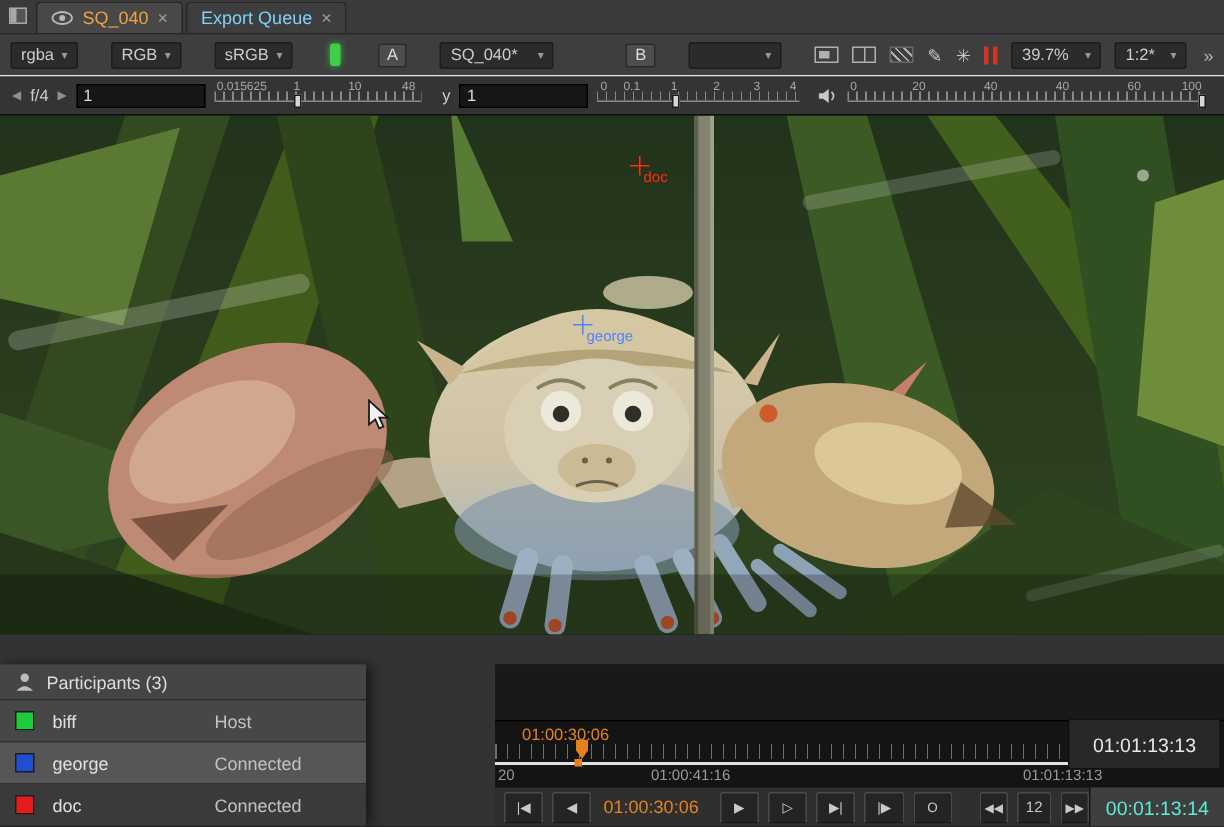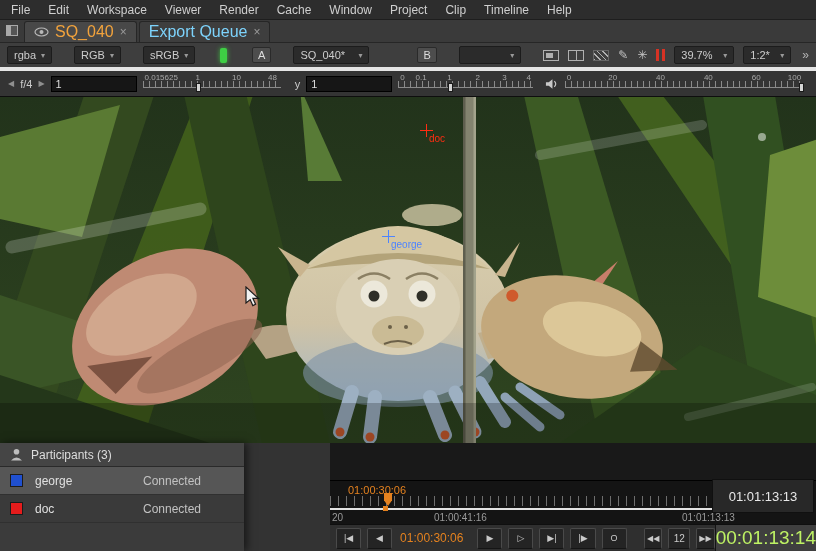--- a/index.html
+++ b/index.html
@@ -12,27 +12,27 @@
   .menubar .mitem { padding:0 9px; font-size:12px; color:#cfcfcf; line-height:20px; cursor:default; }
 
   
   .tabbar { height:23px; background:#3a3a3a; display:flex; align-items:flex-end; border-bottom:1px solid #262626; }
   .pane-icon { width:24px; height:23px; display:flex; align-items:center; justify-content:center; }
   .pane-icon .pi { width:12px; height:11px; border:1px solid #a8a8a8; position:relative; background:#555; }
   .pane-icon .pi i { position:absolute; left:0; top:0; bottom:0; width:4px; background:#a8a8a8; }
   .tab { height:21px; display:flex; align-items:center; gap:6px; padding:0 9px; border:1px solid #262626; border-bottom:none; border-radius:3px 3px 0 0; margin-right:2px; }
   .tab.active { background:#484848; }
   .tab.inactive { background:#3e3e3e; }
-  .tab .tlabel { font-size:16px; }
+  .tab .tlabel { font-size:12px; }
   .tab.active .tlabel { color:#f2a33c; }
   .tab.inactive .tlabel { color:#7dd3fc; }
   .tab .tclose { color:#9a9a9a; font-size:12px; line-height:12px; }
 
   
-  .vtoolbar { height:28px; background:#3e3e3e; border-bottom:4px solid #e5e5e5; display:flex; align-items:center; gap:22px; padding:0 7px; }
+  .vtoolbar { height:28px; background:#3e3e3e; border-bottom:1px solid #e5e5e5; display:flex; align-items:center; gap:22px; padding:0 7px; }
   .dd { display:flex; align-items:center; justify-content:space-between; gap:5px; background:#2b2b2b; border:1px solid #1c1c1c; border-radius:2px; padding:0 6px; color:#cccccc; font-size:11px; height:18px; }
   .dd .arrow { color:#999; font-size:8px; }
   .dd.w-rgba { width:50px; } .dd.w-rgb { width:48px; } .dd.w-srgb { width:60px; }
   .dd.w-a { width:96px; } .dd.w-b { width:78px; } .dd.w-zoom { width:60px; } .dd.w-proxy { width:48px; }
   .greenlight { width:9px; height:15px; background:#3ecf44; border-radius:2px; margin:0 3px; box-shadow:0 0 5px rgba(62,207,68,.8); }
   .chip { background:#4d4d4d; border:1px solid #2a2a2a; border-radius:2px; padding:1px 5px; font-size:11px; color:#ddd; }
   .iconbar { margin-left:auto; display:flex; align-items:center; gap:9px; }
   .icon-box { width:16px; height:11px; border:1px solid #b0b0b0; position:relative; }
   .icon-box.inner::after { content:""; position:absolute; left:2px; top:2px; width:7px; height:5px; background:#b0b0b0; }
   .icon-box.split::after { content:""; position:absolute; left:7px; top:0; bottom:0; width:1px; background:#b0b0b0; }
@@ -81,52 +81,39 @@
   .tl-rangetick { position:absolute; left:53px; top:63px; width:5px; height:5px; background:#e5821f; z-index:3; }
   .tl-times { position:absolute; left:0; right:0; top:69px; height:12px; font-size:10px; color:#9a9a9a; }
   .tl-times span { position:absolute; top:0; }
   .tl-time-start { left:2px; } .tl-time-mid { left:104px; } .tl-time-out { left:352px; }
   .tl-outbox { position:absolute; top:36px; right:2px; width:102px; height:34px; background:#282828; border:1px solid #101010; color:#e8e8e8; font-size:13px; display:flex; align-items:center; justify-content:center; }
   .tl-transport { position:absolute; left:0; right:0; bottom:0; height:27px; background:#2f2f2f; border-top:1px solid #0f0f0f; display:flex; align-items:center; }
   .tbtn { width:30px; height:21px; margin-left:6px; background:#242424; border:1px solid #4a4a4a; border-bottom-color:#151515; border-radius:2px; color:#c9c9c9; font-size:9px; display:flex; align-items:center; justify-content:center; }
   .tbtn.small { width:22px; font-size:8px; }
   .tl-transport .ttime { color:#e5821f; font-size:12px; margin:0 8px; }
   .fpsbox { width:26px; height:21px; margin-left:6px; background:#242424; border:1px solid #4a4a4a; border-bottom-color:#151515; border-radius:2px; color:#cccccc; font-size:10px; display:flex; align-items:center; justify-content:center; }
-  .durbox { width:104px; height:27px; background:#3f3f3f; border-left:1px solid #141414; color:#bef264; font-size:19px; display:flex; align-items:center; justify-content:center; }
+  .durbox { width:104px; height:27px; background:#3f3f3f; border-left:1px solid #141414; color:#5eead4; font-size:13px; display:flex; align-items:center; justify-content:center; }
   .tl-gap { width:14px; }
 
   
   .participants { position:absolute; left:0; top:443px; width:244px; height:108px; background:#3b3b3b; z-index:6; box-shadow:3px 0 8px rgba(0,0,0,.55); }
   .p-header { height:24px; background:#454545; border-bottom:1px solid #2a2a2a; display:flex; align-items:center; gap:8px; padding-left:10px; color:#dddddd; font-size:12px; }
   .p-row { height:28px; display:flex; align-items:center; padding-left:10px; border-bottom:1px solid #303030; font-size:12px; color:#e0e0e0; }
   .p-row .swatch { width:13px; height:13px; border:1px solid #1c1c1c; margin-right:12px; }
   .p-row .pname { width:108px; }
   .p-row .pstatus { color:#c2c2c2; }
   .p-row.r-biff { background:#474747; } .p-row.r-biff .swatch { background:#1ecb3c; }
   .p-row.r-george { background:#565656; } .p-row.r-george .swatch { background:#2050d0; }
   .p-row.r-doc { background:#3a3a3a; } .p-row.r-doc .swatch { background:#e51c1c; }
 </style>
 </head>
 <body>
 
 <div class="app">
 
-  <div class="menubar">
-    <span class="mitem">File</span>
-    <span class="mitem">Edit</span>
-    <span class="mitem">Workspace</span>
-    <span class="mitem">Viewer</span>
-    <span class="mitem">Render</span>
-    <span class="mitem">Cache</span>
-    <span class="mitem">Window</span>
-    <span class="mitem">Project</span>
-    <span class="mitem">Clip</span>
-    <span class="mitem">Timeline</span>
-    <span class="mitem">Help</span>
-  </div>
 
   <div class="tabbar">
     <div class="pane-icon">
         <span class="pi">
           <i></i>
         </span>
       </div>
     <div class="tab active">
       <svg width="15" height="10" viewBox="0 0 15 10">
         <ellipse cx="7.5" cy="5" rx="6.5" ry="4" fill="none" stroke="#b8b8b8" stroke-width="1.2"></ellipse>
@@ -371,20 +358,25 @@
   </div>
 
   <div class="participants">
     <div class="p-header">
       <svg width="13" height="13" viewBox="0 0 13 13">
         <circle cx="6.5" cy="3.8" r="2.8" fill="#bdbdbd"></circle>
         <path d="M1,12.5 Q6.5,6.5 12,12.5 Z" fill="#bdbdbd"></path>
       </svg>
       <span>Participants (3)</span>
     </div>
+    <div class="p-row r-biff">
+      <span class="swatch"></span>
+      <span class="pname">biff</span>
+      <span class="pstatus">Host</span>
+    </div>
     <div class="p-row r-george">
       <span class="swatch"></span>
       <span class="pname">george</span>
       <span class="pstatus">Connected</span>
     </div>
     <div class="p-row r-doc">
       <span class="swatch"></span>
       <span class="pname">doc</span>
       <span class="pstatus">Connected</span>
     </div>

